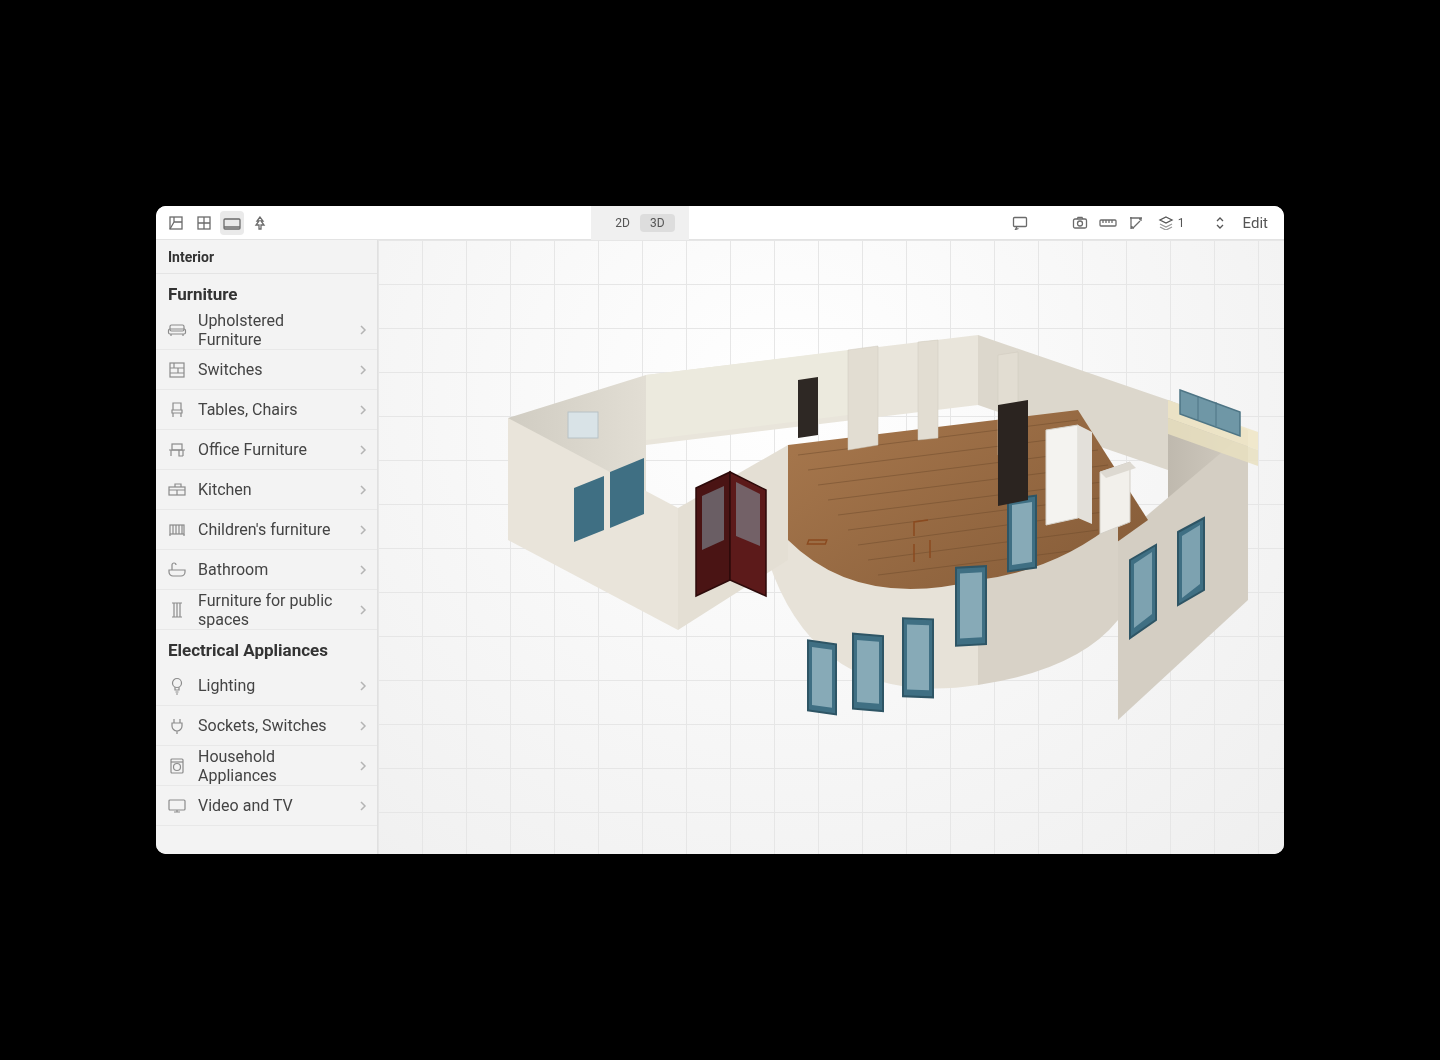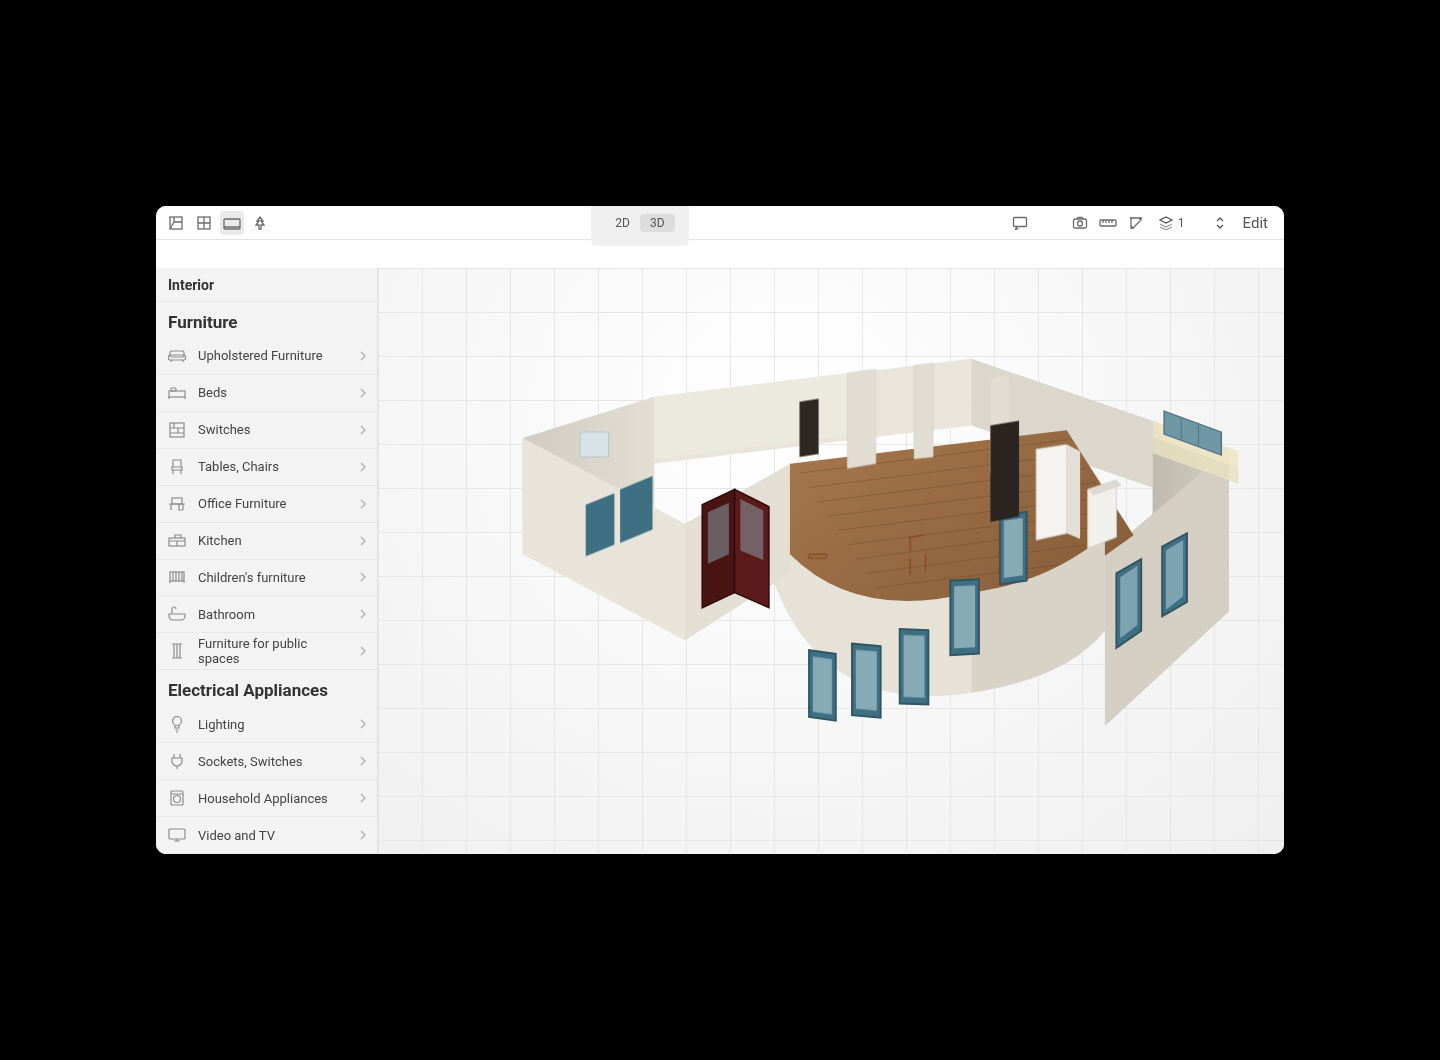--- a/index.html
+++ b/index.html
@@ -66,21 +66,21 @@
     color: #555;
     font-size: 12px;
   }
   .floor-ind .chev-updown { margin-left: 26px; }
   .edit-btn {
     font-size: 15px; color: #555;
     padding: 2px 8px;
     cursor: pointer;
   }
   
-  .body { flex: 1; display: flex; min-height: 0; margin-top: 28px; }
+  .body { flex: 1; display: flex; min-height: 0; }
   .sidebar {
     width: 222px;
     background: #f3f3f3;
     border-right: 1px solid #e0e0e0;
     display: flex;
     flex-direction: column;
     overflow-y: auto;
   }
   .sb-title {
     font-weight: 700;
@@ -103,21 +103,21 @@
     cursor: pointer;
     border-bottom: 1px solid #e8e8e8;
     gap: 10px;
     color: #444;
   }
   .sb-item .icon-slot {
     width: 22px; height: 22px;
     display: inline-flex; align-items:center; justify-content:center;
     color: #8b8b8b;
   }
-  .sb-item .label { flex: 1; font-size: 13px; }
+  .sb-item .label { flex: 1; font-size: 16px; }
   .sb-item .chev { color: #b4b4b4; }
   
   .viewport {
     flex: 1;
     position: relative;
     background:
       linear-gradient(#e6e6e6 1px, transparent 1px) 0 0 / 44px 44px,
       linear-gradient(90deg, #e6e6e6 1px, transparent 1px) 0 0 / 44px 44px,
       radial-gradient(ellipse at 45% 25%, #ffffff 0%, #f6f6f6 55%, #efefef 100%);
     overflow: hidden;
@@ -224,35 +224,20 @@
             </svg>
         </span>
         <span class="label">Upholstered Furniture</span>
         <span class="chev">
           <svg width="8" height="12" viewBox="0 0 8 12" fill="none" stroke="currentColor" stroke-width="1.5">
               <path d="M2 2l4 4-4 4"></path>
             </svg>
         </span>
       </div>
 
-      <div class="sb-item">
-        <span class="icon-slot">
-          <svg width="20" height="16" viewBox="0 0 20 16" fill="none" stroke="currentColor" stroke-width="1.2">
-              <rect x="2" y="6" width="16" height="6"></rect>
-              <rect x="4" y="3" width="5" height="3" rx="1"></rect>
-              <path d="M2 12v2M18 12v2"></path>
-            </svg>
-        </span>
-        <span class="label">Beds</span>
-        <span class="chev">
-            <svg width="8" height="12" viewBox="0 0 8 12" fill="none" stroke="currentColor" stroke-width="1.5">
-              <path d="M2 2l4 4-4 4"></path>
-            </svg>
-          </span>
-      </div>
 
       <div class="sb-item">
         <span class="icon-slot">
           <svg width="18" height="18" viewBox="0 0 18 18" fill="none" stroke="currentColor" stroke-width="1.2">
               <rect x="2" y="2" width="14" height="14"></rect>
               <path d="M2 7h14M2 12h14M6 2v5M10 7v5"></path>
             </svg>
         </span>
         <span class="label">Switches</span>
         <span class="chev">

